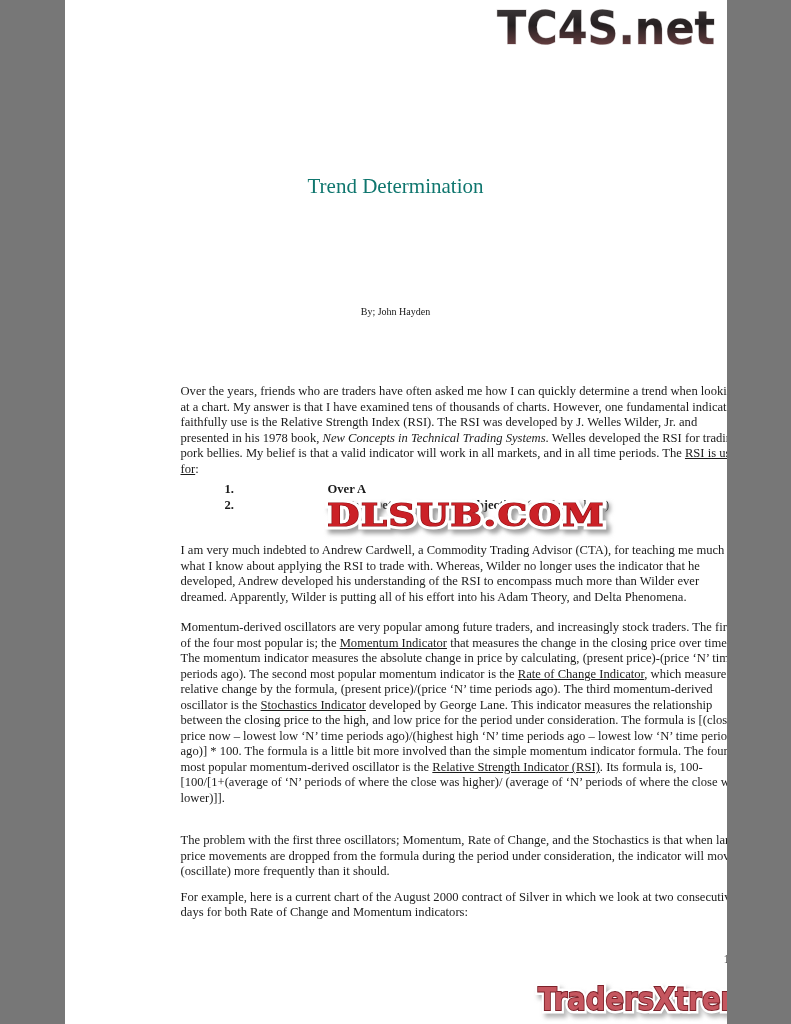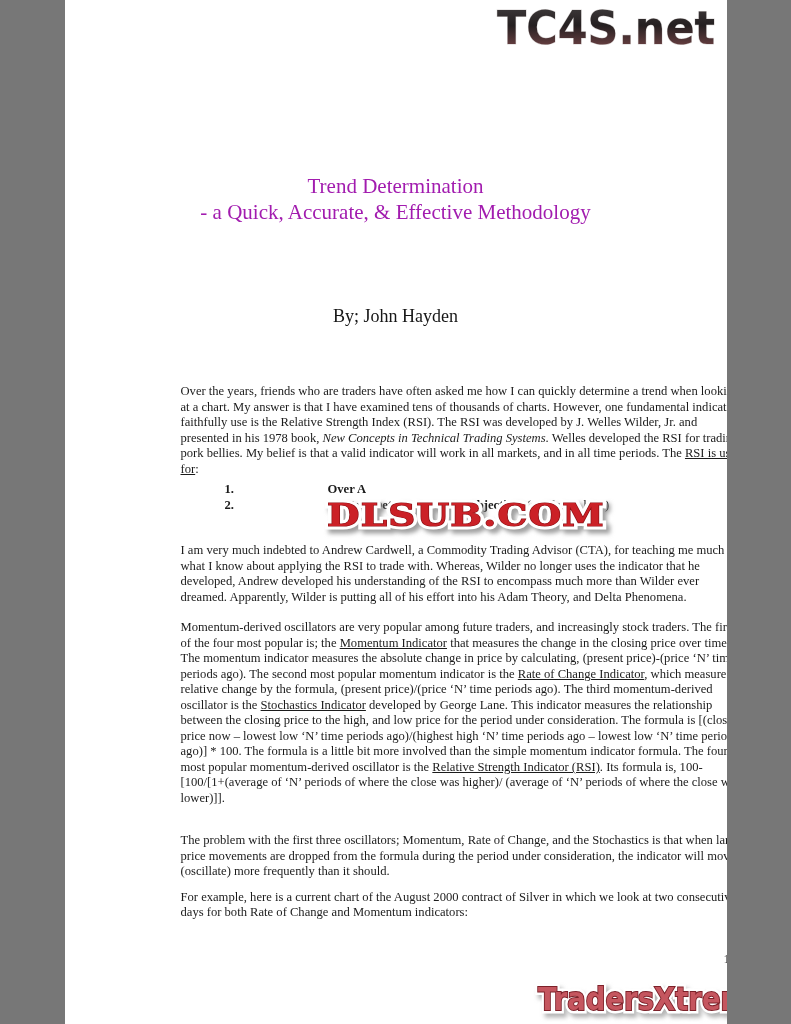--- a/index.html
+++ b/index.html
@@ -6,23 +6,23 @@
   .page{
     position:relative;width:662px;height:1024px;margin:0 auto;
     background:#ffffff;overflow:hidden;
     font-family:"Liberation Serif","DejaVu Serif",serif;color:#1b1b1b;
   }
   
   .tc4s-logo{position:absolute;top:0;right:4px;}
   .tc4s-logo text{font-family:"DejaVu Sans","Liberation Sans",sans-serif;font-weight:bold;}
   
   .title-block{position:absolute;top:173px;left:0;width:100%;text-align:center;
-    font-size:21px;line-height:26px;color:#a21caf;}
+    font-size:21px;line-height:26px;color:#0f766e;}
   .byline{position:absolute;top:306px;left:0;width:100%;text-align:center;
-    font-size:18px;color:#161616;}
+    font-size:10px;color:#161616;}
   
   .body-col{position:absolute;left:116px;top:384px;width:566px;
     font-size:12.6px;line-height:15.5px;text-align:left;}
   .body-col p{margin:0;}
   .p-intro{margin-bottom:4px !important;}
   .numbered-list{margin:0 0 30px 0;}
   .li-row{display:flex;line-height:16.2px;padding-left:44px;}
   .li-num{width:103px;font-weight:bold;flex:none;}
   .li-label{font-weight:bold;}
   .li-rest{font-weight:normal;}
@@ -54,21 +54,20 @@
           <stop offset="0.78" stop-color="#5d3a3c"></stop>
           <stop offset="1" stop-color="#93605c"></stop>
         </linearGradient>
       </defs>
       <text x="6" y="44" font-size="46" textLength="218" lengthAdjust="spacingAndGlyphs" fill="url(#tc4sGrad)" stroke="#d9d5d4" stroke-width="1" paint-order="stroke">TC4S.net</text>
     </svg>
   </div>
 
   <div class="title-block">
     <div>Trend Determination</div>
-    <div>- a Quick, Accurate, &amp; Effective Methodology</div>
   </div>
 
   <div class="byline">By; John Hayden</div>
 
   <div class="body-col">
 
     <p class="p-intro"><span>Over the years, friends who are traders have often asked me how I can quickly determine a trend when looking at a chart. My answer is that I have examined tens of thousands of charts. However, one fundamental indicator I faithfully use is the Relative Strength Index (RSI). The RSI was developed by J. Welles Wilder, Jr. and presented in his 1978 book, </span><i>New Concepts in Technical Trading Systems</i><span>. Welles developed the RSI for trading pork bellies. My belief is that a valid indicator will work in all markets, and in all time periods.  The </span><span class="u">RSI is used for</span><span>:</span></p>
 
     <div class="numbered-list">
       <div class="li-row">

